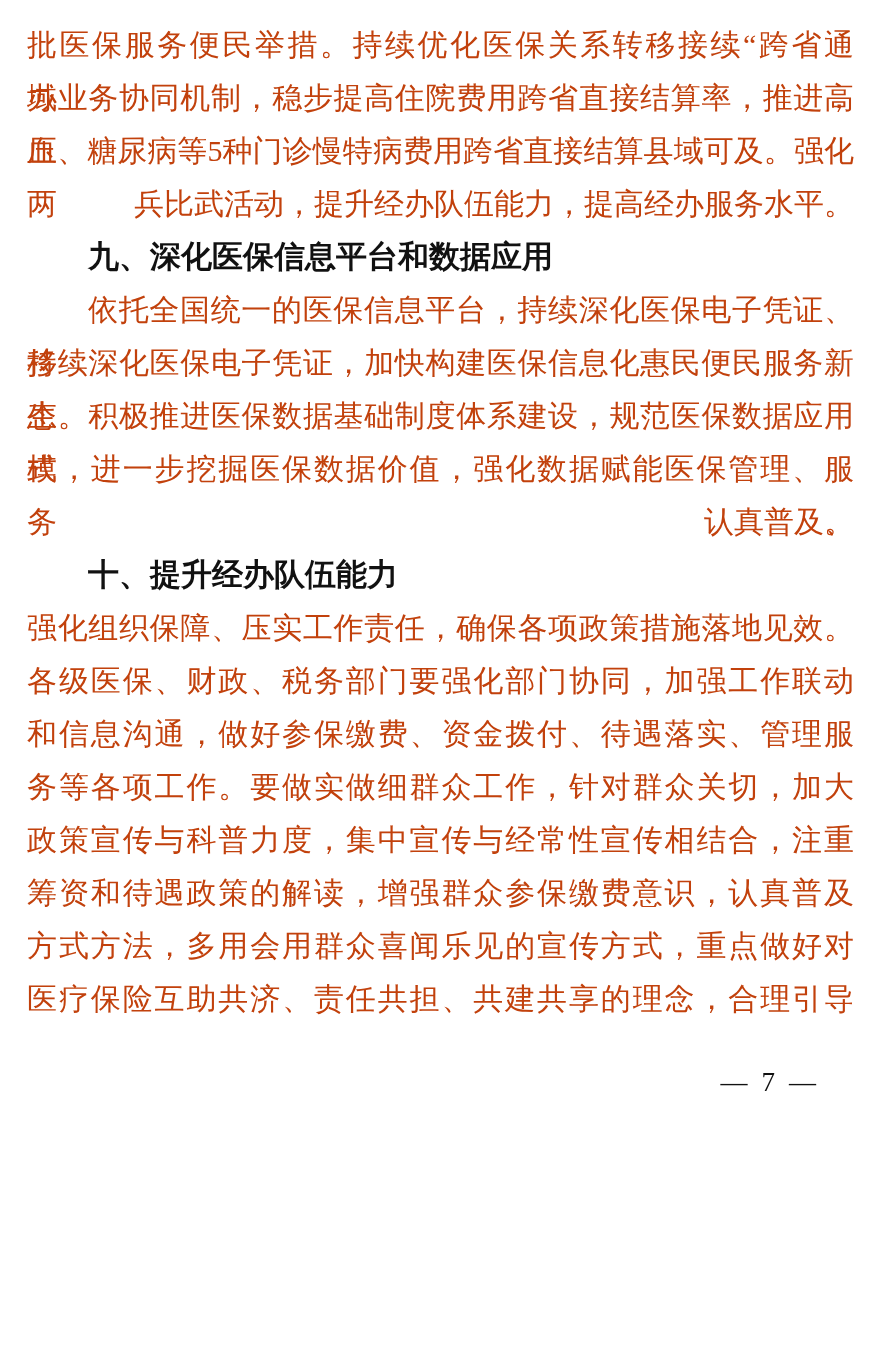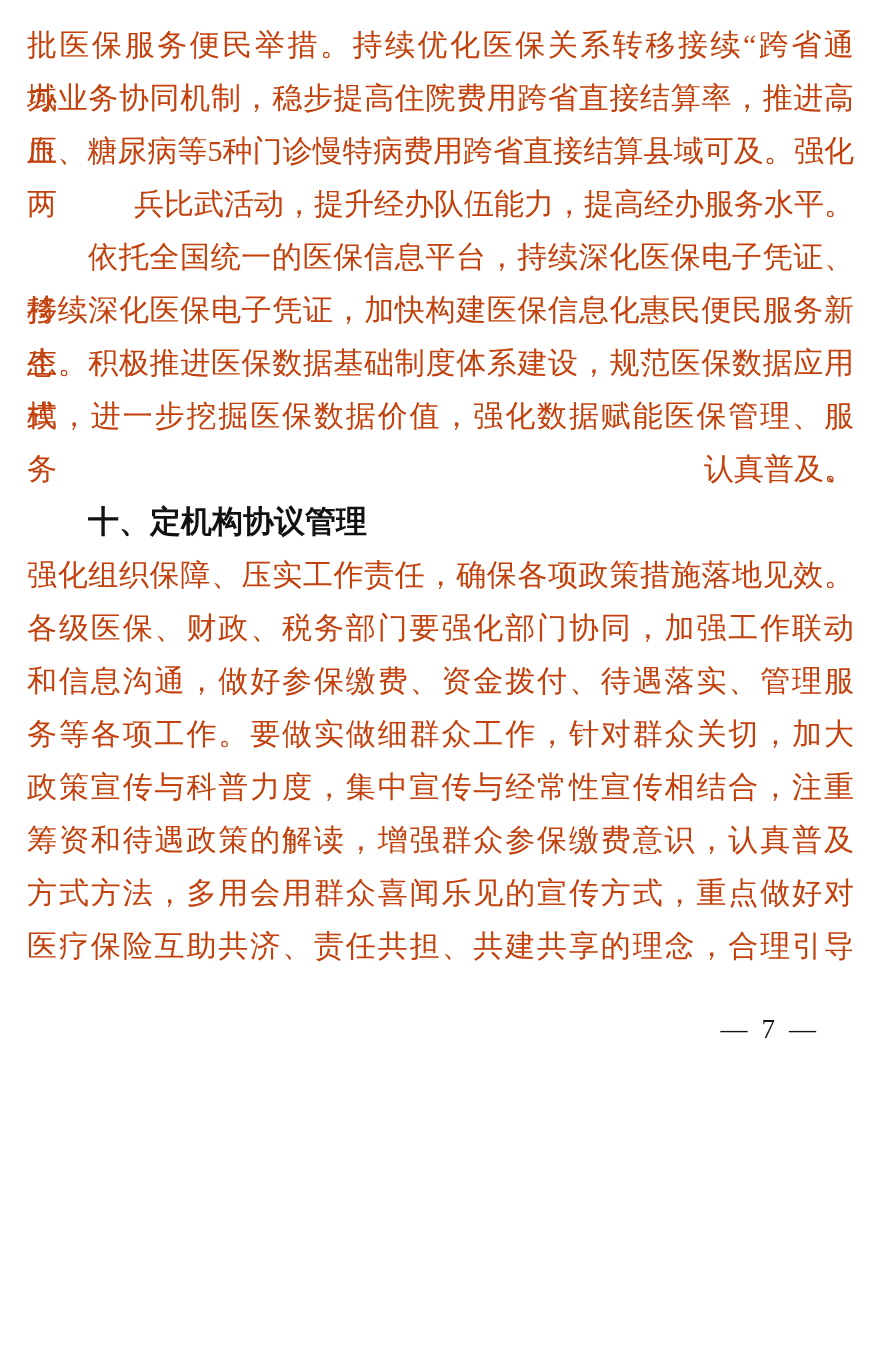--- a/index.html
+++ b/index.html
@@ -73,27 +73,28 @@
 <body>
 
 <div class="page">
   <div class="content">
 
     <p class="line just">批医保服务便民举措。持续优化医保关系转移接续“跨省通办”，</p>
     <p class="line just">域业务协同机制，稳步提高住院费用跨省直接结算率，推进高血</p>
     <p class="line just">压、糖尿病等5种门诊慢特病费用跨省直接结算县域可及。强化两</p>
     <p class="line plain">兵比武活动，提升经办队伍能力，提高经办服务水平。</p>
 
+    <h2 class="heading">九、深化医保信息平台和数据应用</h2>
     <p class="line just indent">依托全国统一的医保信息平台，持续深化医保电子凭证、移</p>
     <p class="line just">持续深化医保电子凭证，加快构建医保信息化惠民便民服务新生</p>
     <p class="line just">态。积极推进医保数据基础制度体系建设，规范医保数据应用模</p>
     <p class="line just">式，进一步挖掘医保数据价值，强化数据赋能医保管理、服务、</p>
     <p class="line plain">认真普及。</p>
 
-    <h2 class="heading">十、定机构协议管理</h2>
+    <h2 class="heading">十、提升经办队伍能力</h2>
     <p class="line just">强化组织保障、压实工作责任，确保各项政策措施落地见效。</p>
     <p class="line just">各级医保、财政、税务部门要强化部门协同，加强工作联动</p>
     <p class="line just">和信息沟通，做好参保缴费、资金拨付、待遇落实、管理服</p>
     <p class="line just">务等各项工作。要做实做细群众工作，针对群众关切，加大</p>
     <p class="line just">政策宣传与科普力度，集中宣传与经常性宣传相结合，注重</p>
     <p class="line just">筹资和待遇政策的解读，增强群众参保缴费意识，认真普及</p>
     <p class="line just">方式方法，多用会用群众喜闻乐见的宣传方式，重点做好对</p>
     <p class="line just">医疗保险互助共济、责任共担、共建共享的理念，合理引导</p>
 
     <div class="footer">

